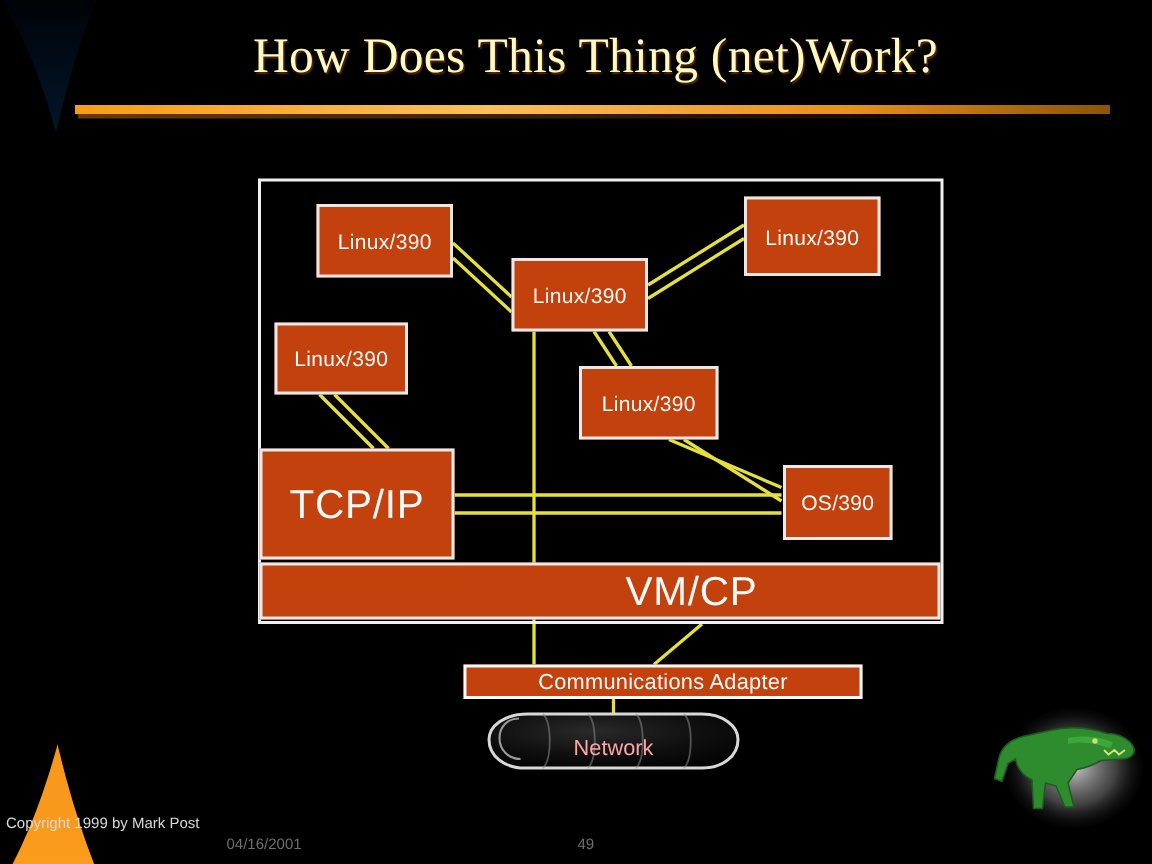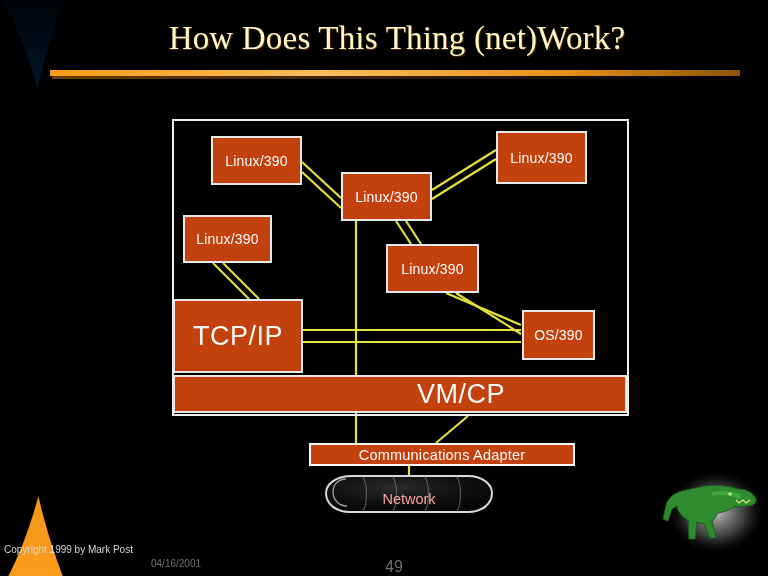--- a/index.html
+++ b/index.html
@@ -141,21 +141,21 @@
   .footer-date {
     position: absolute;
     left: 131px; top: 558px;
     font-size: 10px;
     color: #6f6f6f;
     margin-left: 20px;
   }
   .footer-page {
     position: absolute;
     left: 385px; top: 558px;
-    font-size: 16px;
+    font-size: 10px;
     color: #6f6f6f;
   }
 </style>
 </head>
 <body>
 
 <div id="slide">
 
   <div class="edge-gradient"></div>
   <div class="edge-ellipse"></div>

